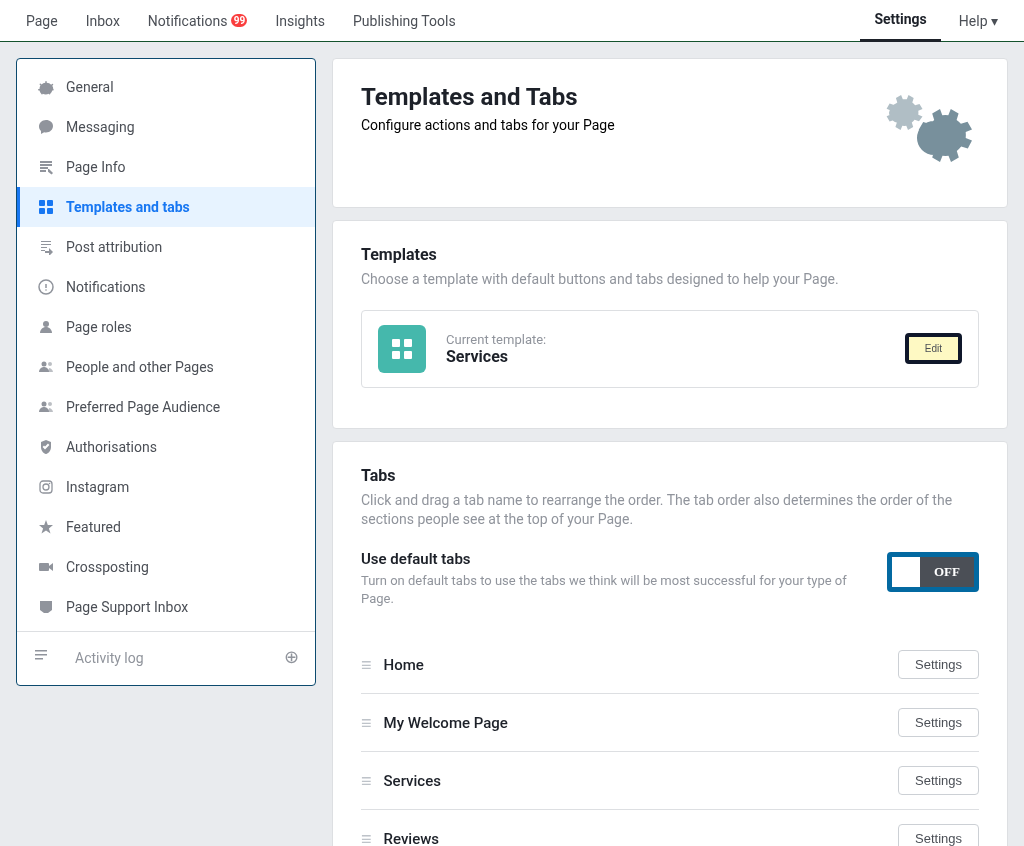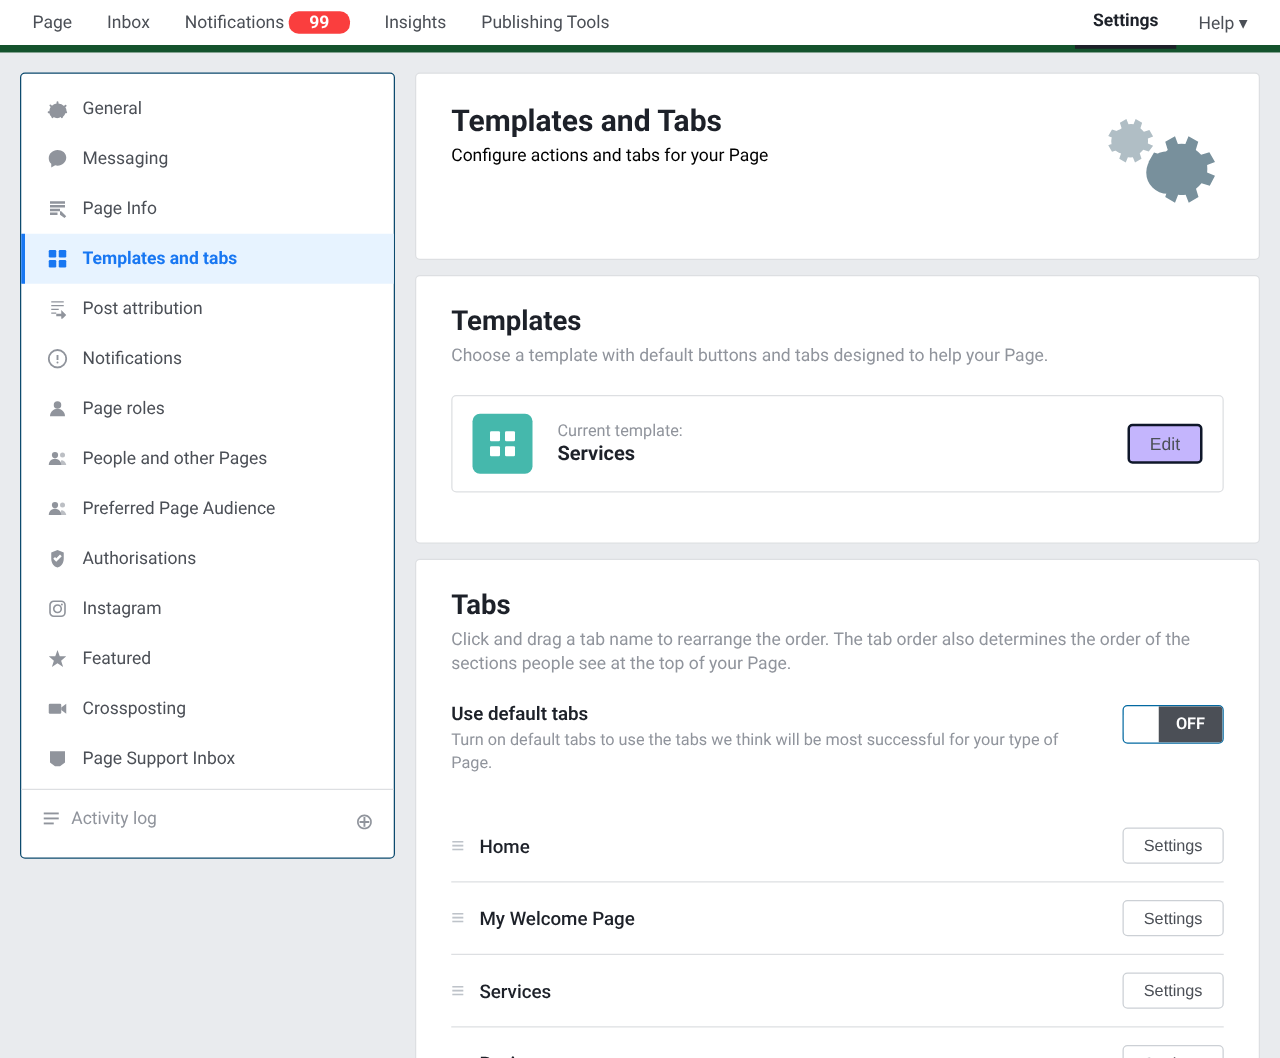--- a/index.html
+++ b/index.html
@@ -1,22 +1,22 @@
 <!DOCTYPE html>
 <html><head>
   <meta charset="utf-8">
   <style>
     * { box-sizing: border-box; margin: 0; padding: 0; }
     body { font-family: -apple-system, BlinkMacSystemFont, 'Segoe UI', Roboto, Helvetica, Arial, sans-serif; background: #e9ebee; font-size: 14px; color: #1d2129; }
 
     
-    .top-nav { background: #fff; display: flex; align-items: center; height: 42px; padding: 0 12px; border-bottom: 6px solid #14532d; position: relative; }
+    .top-nav { background: #fff; display: flex; align-items: center; height: 42px; padding: 0 12px; border-bottom: 1px solid #14532d; position: relative; }
     .top-nav-left { display: flex; align-items: center; gap: 0; }
     .nav-item { padding: 0 14px; height: 42px; display: flex; align-items: center; font-size: 14px; color: #4b4f56; cursor: pointer; position: relative; text-decoration: none; }
-    .nav-item .badge { background: #fa3e3e; color: #fff; font-size: 14px; font-weight: 700; border-radius: 8px; padding: 1px 16px; margin-left: 4px; min-width: 16px; text-align: right; }
+    .nav-item .badge { background: #fa3e3e; color: #fff; font-size: 10px; font-weight: 700; border-radius: 8px; padding: 1px 0; margin-left: 4px; min-width: 16px; text-align: center; }
     .top-nav-right { margin-left: auto; display: flex; align-items: center; gap: 4px; }
     .nav-right-item { padding: 0 14px; height: 42px; display: flex; align-items: center; font-size: 14px; color: #4b4f56; cursor: pointer; }
     .nav-right-item.settings { font-weight: 700; color: #1d2129; border-bottom: 3px solid #1d2129; }
     .nav-right-item.help { color: #4b4f56; }
 
     
     .layout { display: flex; min-height: calc(846px - 42px); padding: 16px; gap: 16px; }
 
     
     .sidebar { width: 300px; background: #fff; border-radius: 4px; padding: 8px 0; flex-shrink: 0; border: 1px solid #0c4a6e; height: fit-content; }
@@ -38,36 +38,36 @@
     .header-card-text h1 { font-size: 24px; font-weight: 700; color: #1d2129; margin-bottom: 6px; }
     .header-card-text p { font-size: 14px; color: #000000; }
     .gear-icon-container { position: relative; width: 120px; height: 100px; flex-shrink: 0; }
 
     
     .gear-large { position: absolute; bottom: 0; right: 0; }
     .gear-small { position: absolute; top: 0; left: 10px; }
 
     
     .section { padding: 24px 28px; }
-    .section-title { font-size: 22px; font-weight: 700; color: #1d2129; margin-bottom: 6px; }
+    .section-title { font-size: 16px; font-weight: 700; color: #1d2129; margin-bottom: 6px; }
     .section-desc { font-size: 14px; color: #90949c; margin-bottom: 20px; line-height: 1.4; }
 
     
     .template-box { display: flex; align-items: center; gap: 20px; border: 1px solid #dddfe2; border-radius: 4px; padding: 14px 16px; margin-bottom: 16px; }
     .template-icon { width: 48px; height: 48px; background: #45b8ac; border-radius: 6px; display: flex; align-items: center; justify-content: center; color: #fff; font-size: 22px; flex-shrink: 0; }
     .template-info { flex: 1; }
     .template-info .label { font-size: 13px; color: #90949c; }
     .template-info .name { font-size: 16px; font-weight: 700; color: #1d2129; }
-    .edit-btn { padding: 6px 16px; border: 2px solid #0f172a; border-radius: 4px; background: #c4b5fd; font-size: 14px; color: #4b4f56; cursor: pointer; }
+    .edit-btn { padding: 6px 16px; border: 4px solid #0f172a; border-radius: 4px; background: #fef9c3; font-size: 10px; color: #4b4f56; cursor: pointer; }
 
     
     .toggle-row { display: flex; align-items: flex-start; justify-content: center; gap: 20px; margin-bottom: 20px; }
     .toggle-text h3 { font-size: 15px; font-weight: 600; color: #1d2129; margin-bottom: 4px; }
     .toggle-text p { font-size: 13px; color: #90949c; line-height: 1.4; }
-    .toggle-switch { display: flex; align-items: center; border: 1px solid #0369a1; border-radius: 4px; overflow: hidden; flex-shrink: 0; margin-top: 2px; }
+    .toggle-switch { display: flex; align-items: center; border: 5px solid #0369a1; border-radius: 4px; overflow: hidden; flex-shrink: 0; margin-top: 2px; font-family: Liberation Serif, serif; }
     .toggle-switch .toggle-off { padding: 6px 12px; background: #fff; font-size: 13px; color: #fff; background: #4b4f56; font-weight: 600; }
     .toggle-switch .toggle-on { padding: 6px 12px; background: #fff; font-size: 13px; color: #4b4f56; }
 
     
     .tab-row { display: flex; align-items: center; justify-content: space-between; padding: 14px 0; border-bottom: 1px solid #dddfe2; }
     .tab-row:last-child { border-bottom: none; }
     .tab-row-left { display: flex; align-items: center; gap: 12px; }
     .drag-icon { color: #bec3c9; font-size: 18px; }
     .tab-name { font-size: 15px; color: #1d2129; font-weight: 500; }
     .settings-btn { padding: 6px 16px; border: 1px solid #ccd0d5; border-radius: 4px; background: #fff; font-size: 13px; color: #4b4f56; cursor: pointer; }
@@ -221,21 +221,21 @@
     <div class="sidebar-item">
       <span class="icon">
         <svg width="16" height="16" viewBox="0 0 16 16" fill="#90949c">
             <path d="M2 2h12v9H2V2zm0 9l4 3h4l4-3"></path>
           </svg>
       </span>
       <span>Page Support Inbox</span>
     </div>
     <div class="sidebar-divider"></div>
     <div class="sidebar-footer">
-      <div style="display:flex;align-items:flex-start;gap:8px;">
+      <div style="display:flex;align-items:flex-end;gap:26px;">
         <span class="icon">
           <svg width="16" height="16" viewBox="0 0 16 16" fill="#90949c">
               <rect x="2" y="3" width="12" height="1.5"></rect>
               <rect x="2" y="7" width="12" height="1.5"></rect>
               <rect x="2" y="11" width="8" height="1.5"></rect>
             </svg>
         </span>
         <span>Activity log</span>
       </div>
       <span style="color:#90949c;font-size:18px;">⊕</span>

